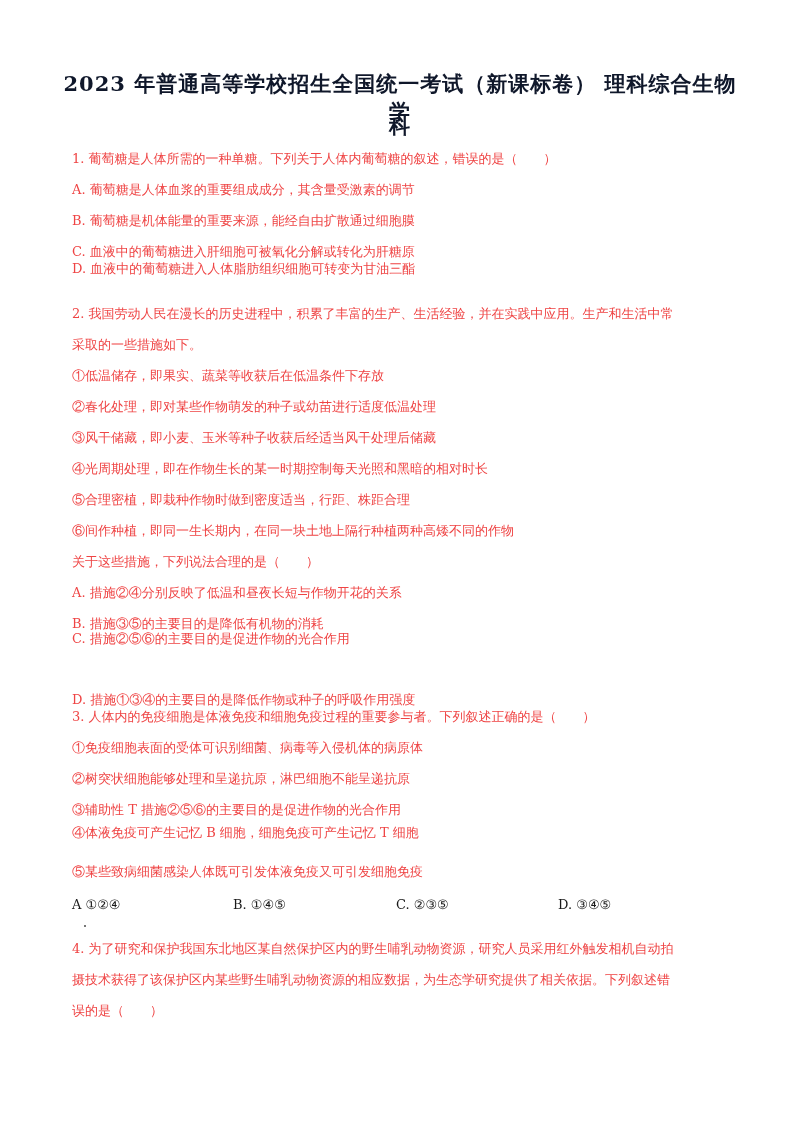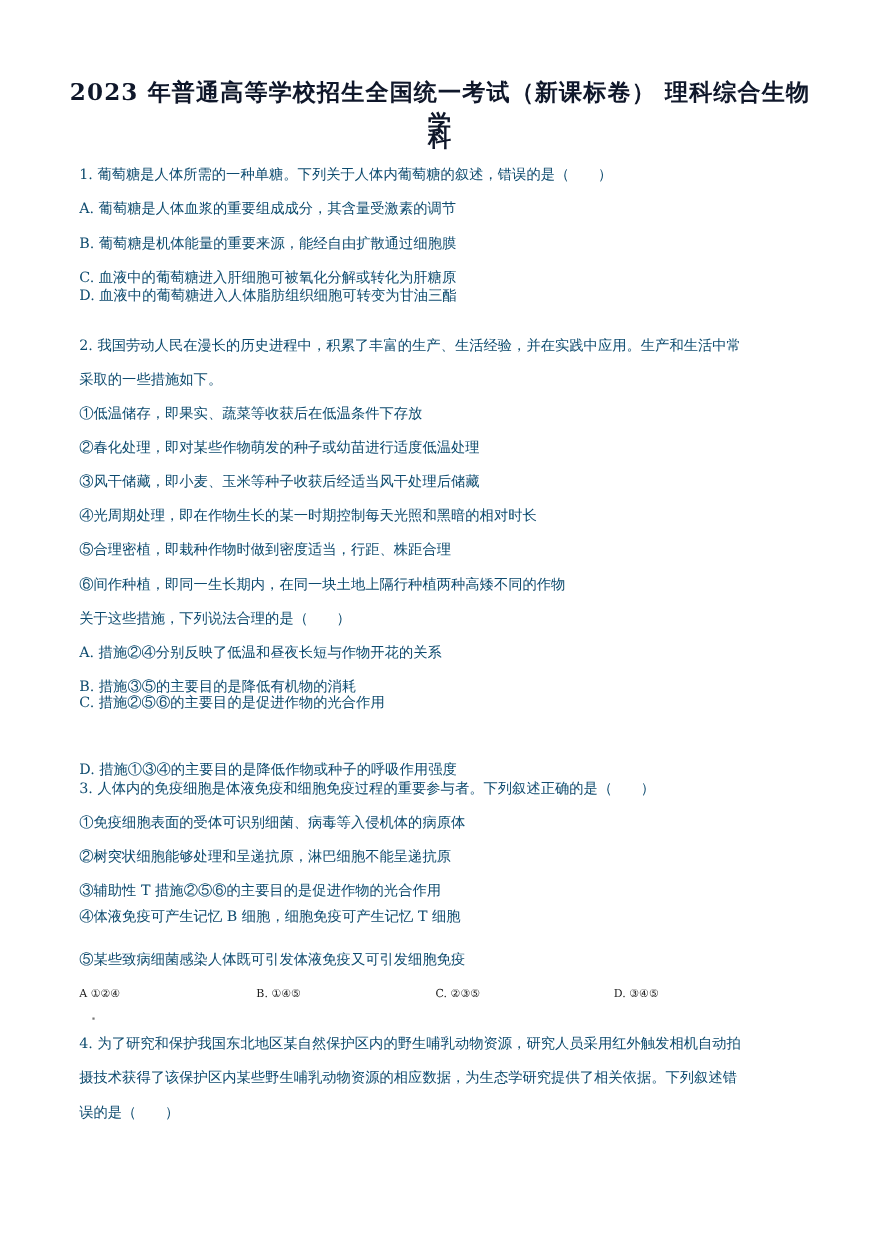--- a/index.html
+++ b/index.html
@@ -10,23 +10,23 @@
     }
     .title {
       position: absolute; left: 60px; width: 680px;
       text-align: center; font-weight: bold; font-size: 21px;
       letter-spacing: 1px; color: #0f172a;
     }
     .title.l1 { top: 70px; }
     .title.l2 { top: 112px; }
     .line {
       position: absolute; left: 72px;
-      font-size: 13px; white-space: nowrap; color: #0c4a6e;
+      font-size: 13px; white-space: nowrap; color: #ef4444;
     }
-    .opt { position: absolute; font-size: 10px; white-space: nowrap; }
+    .opt { position: absolute; font-size: 13px; white-space: nowrap; }
     .dot {
       position: absolute; left: 84px; top: 925px; width: 2px; height: 2px;
       background: #777;
     }
   </style>
 </head>
 <body>
 
 <div>
   <div class="title l1">2023 年普通高等学校招生全国统一考试（新课标卷） 理科综合生物学</div>

